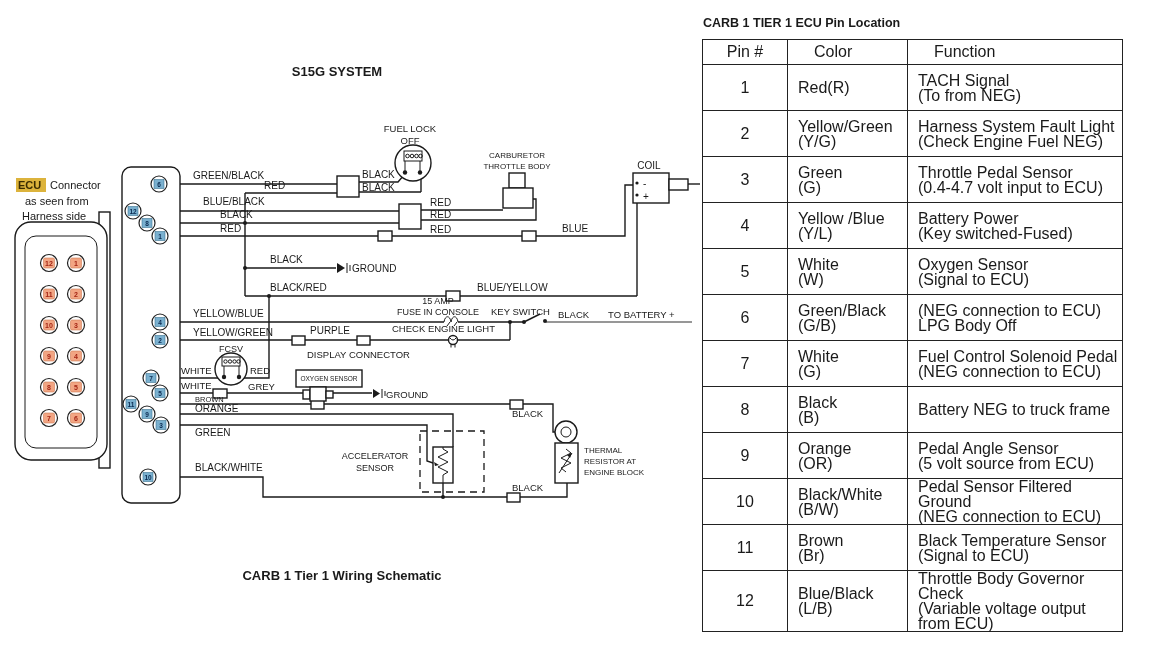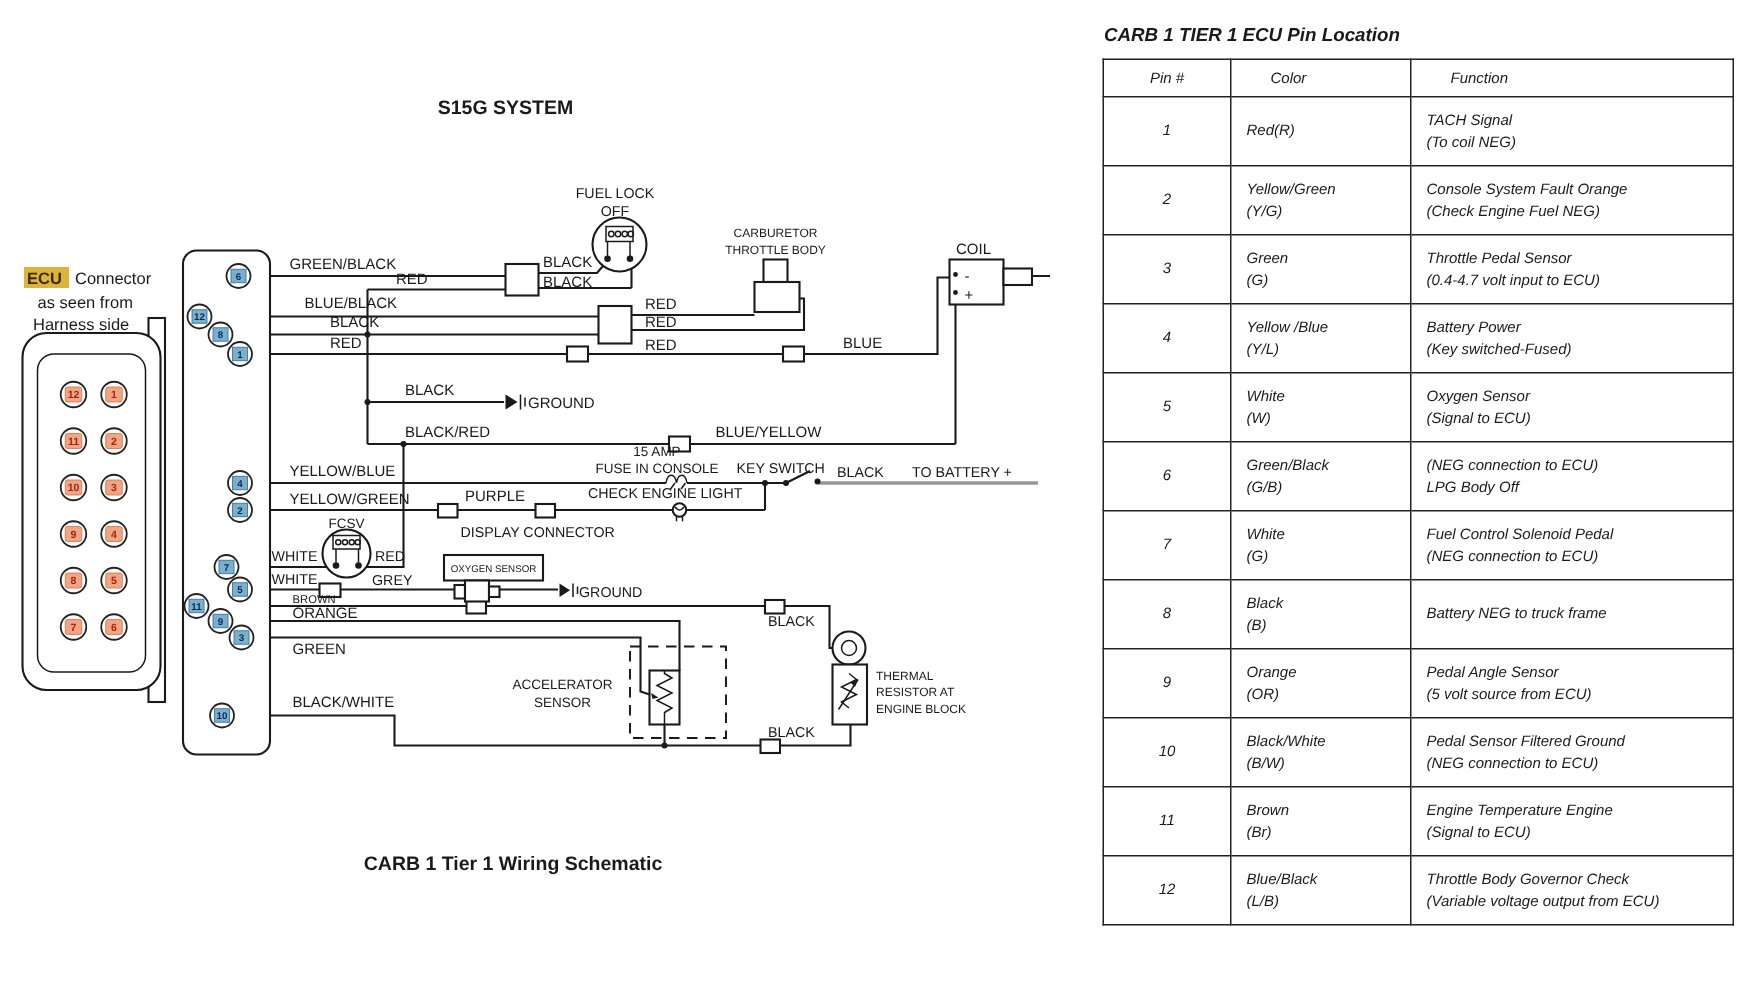--- a/index.html
+++ b/index.html
@@ -1,22 +1,22 @@
 <!DOCTYPE html>
 <html><head>
 <meta charset="utf-8">
 <style>
   html,body{margin:0;padding:0;background:#fff;}
   body{width:1173px;height:655px;position:relative;overflow:hidden;
        font-family:"Liberation Sans",sans-serif;color:#1a1a1a;}
   .schematic-panel{position:absolute;left:0;top:0;width:735px;height:611px;}
-  .table-panel{position:absolute;left:735px;top:16px;width:420px;font-style:italic;}
+  .table-panel{position:absolute;left:702px;top:16px;width:420px;}
   .table-title{font-size:12.5px;font-weight:bold;margin:0 0 9px 1px;}
   table.pin-table{border-collapse:collapse;width:420px;table-layout:fixed;}
-  .pin-table th,.pin-table td{border:1px solid #222;font-size:10px;vertical-align:middle;}
+  .pin-table th,.pin-table td{border:1px solid #222;font-size:16px;vertical-align:middle;}
   .pin-table th{height:24px;font-weight:normal;text-align:left;padding:0 0 0 26px;}
   .pin-table th.c-pin{text-align:center;padding:0;}
   .pin-table td{height:45px;padding:0 4px 0 10px;}
   .pin-table td.c-pin{text-align:center;padding:0;}
   .cell-line{line-height:15px;}
   
   svg text{fill:#1a1a1a;}
   .lbl{font-size:10px;}
   .lbl-s{font-size:8px;}
   .lbl-xs{font-size:6.5px;}
@@ -408,31 +408,31 @@
     </thead>
     <tbody>
       <tr>
           <td class="c-pin">1</td>
           <td>
             <div class="cell-line">Red(R)</div>
             <div class="cell-line"></div>
           </td>
           <td>
             <div class="cell-line">TACH Signal</div>
-            <div class="cell-line">(To coil NEG)</div>
+            <div class="cell-line">(To from NEG)</div>
           </td>
         </tr>
       <tr>
           <td class="c-pin">2</td>
           <td>
             <div class="cell-line">Yellow/Green</div>
             <div class="cell-line">(Y/G)</div>
           </td>
           <td>
-            <div class="cell-line">Console System Fault Orange</div>
+            <div class="cell-line">Harness System Fault Light</div>
             <div class="cell-line">(Check Engine Fuel NEG)</div>
           </td>
         </tr>
       <tr>
           <td class="c-pin">3</td>
           <td>
             <div class="cell-line">Green</div>
             <div class="cell-line">(G)</div>
           </td>
           <td>
@@ -517,21 +517,21 @@
             <div class="cell-line">(NEG connection to ECU)</div>
           </td>
         </tr>
       <tr>
           <td class="c-pin">11</td>
           <td>
             <div class="cell-line">Brown</div>
             <div class="cell-line">(Br)</div>
           </td>
           <td>
-            <div class="cell-line">Engine Temperature Engine</div>
+            <div class="cell-line">Black Temperature Sensor</div>
             <div class="cell-line">(Signal to ECU)</div>
           </td>
         </tr>
       <tr>
           <td class="c-pin">12</td>
           <td>
             <div class="cell-line">Blue/Black</div>
             <div class="cell-line">(L/B)</div>
           </td>
           <td>

